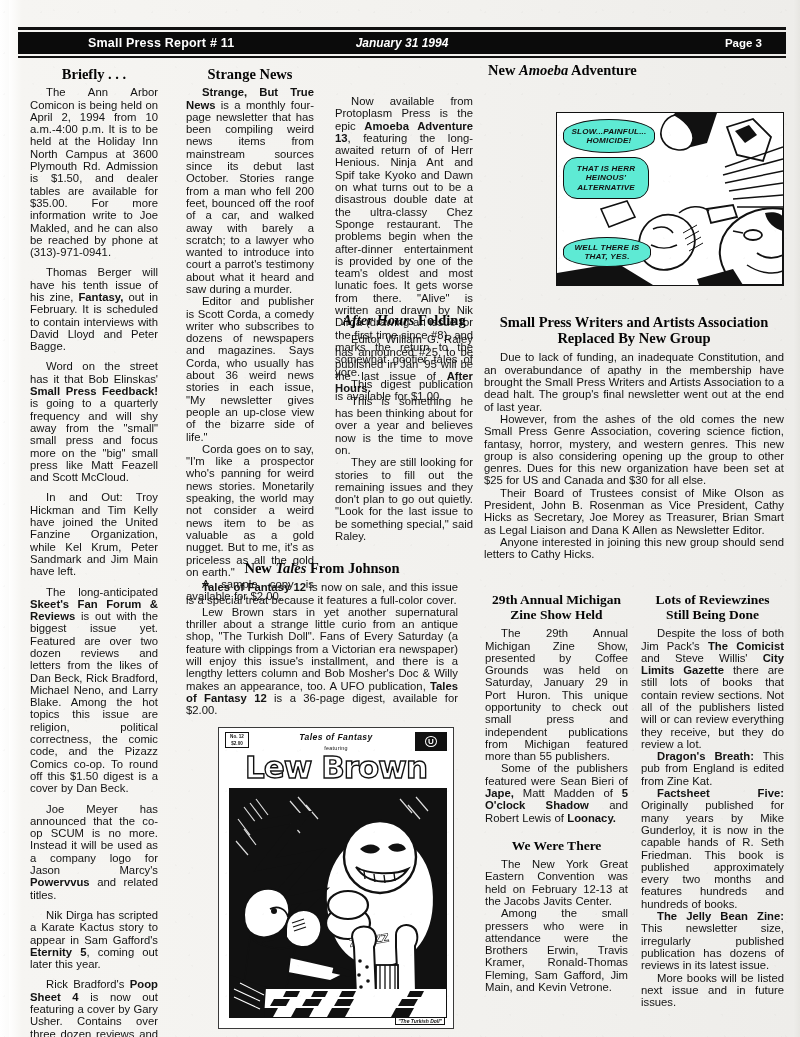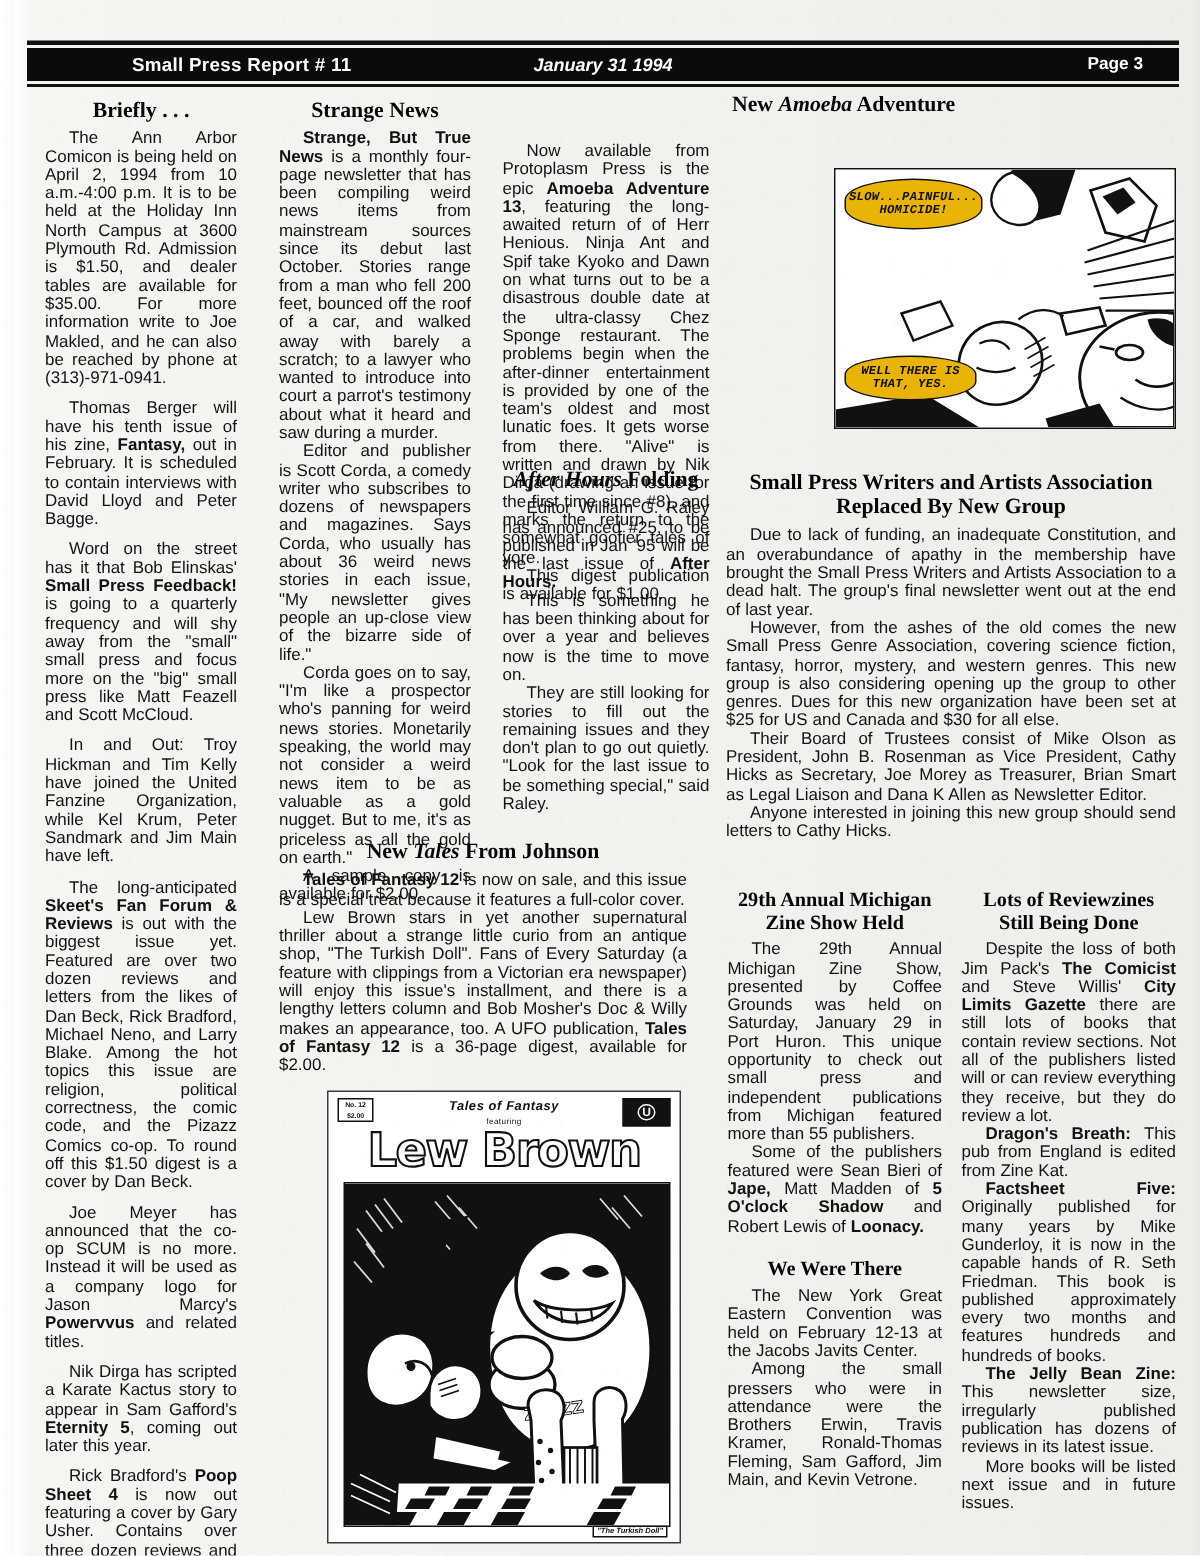--- a/index.html
+++ b/index.html
@@ -103,24 +103,24 @@
 
   
   .strip{
     position:absolute;left:556px;top:112px;width:226px;height:172px;
     border:1.6px solid #111;
     background:#fff;
     overflow:hidden;
   }
   .bubble{
     position:absolute;
-    background:#eab308;
+    background:#5eead4;
     border:1.8px solid #111;
     border-radius:50% / 42%;
-    font-family:Liberation Mono, monospace;
+    font-family:Liberation Sans, sans-serif;
     font-size:8.1px;
     font-weight:bold;
     font-style:italic;
     line-height:9.4px;
     color:#111;
     text-align:center;
     display:flex;align-items:center;justify-content:center;
     padding:2px 4px;
     box-sizing:border-box;
     letter-spacing:.2px;
@@ -296,20 +296,21 @@
         <path d="M130 132 L144 124"></path>
         <path d="M132 138 L146 130"></path>
       </g>
 
       <path d="M0 160 L60 150 L96 172 L0 172 Z" fill="#111"></path>
       <path d="M140 166 L176 156 L186 172 L142 172 Z" fill="#111"></path>
 
       <path d="M44 96 L70 88 L78 104 L52 114 Z" fill="#fff" stroke="#111" stroke-width="1.6"></path>
     </svg>
     <div class="bubble" id="b1">SLOW...PAINFUL... HOMICIDE!</div>
+    <div class="bubble" id="b2">THAT IS HERR HEINOUS' ALTERNATIVE</div>
     <div class="bubble" id="b3">WELL THERE IS THAT, YES.</div>
   </div>
 
   <div class="col" id="c4b">
     <div class="hd h1">Small Press Writers and Artists Association</div>
     <div class="hd h1 sec-title-2">Replaced By New Group</div>
     <p class="p">Due to lack of funding, an inadequate Constitution, and an overabundance of apathy in the membership have brought  the Small Press Writers and Artists Association  to a dead halt.  The group's final newsletter went out at the end of last year.</p>
     <p class="p tight">However, from the ashes of the old comes the new Small Press Genre Association, covering science fiction, fantasy, horror, mystery, and western genres.  This new group is also considering opening up the group to other genres.  Dues for this new organization have been set at $25 for US and Canada and $30 for all else.</p>
     <p class="p tight">Their Board of Trustees consist of Mike Olson as President, John B. Rosenman as Vice President, Cathy Hicks as Secretary, Joe Morey as Treasurer, Brian Smart as Legal Liaison and Dana K Allen as Newsletter Editor.</p>
     <p class="p tight">Anyone interested in joining this new group should send letters to Cathy Hicks.</p>

